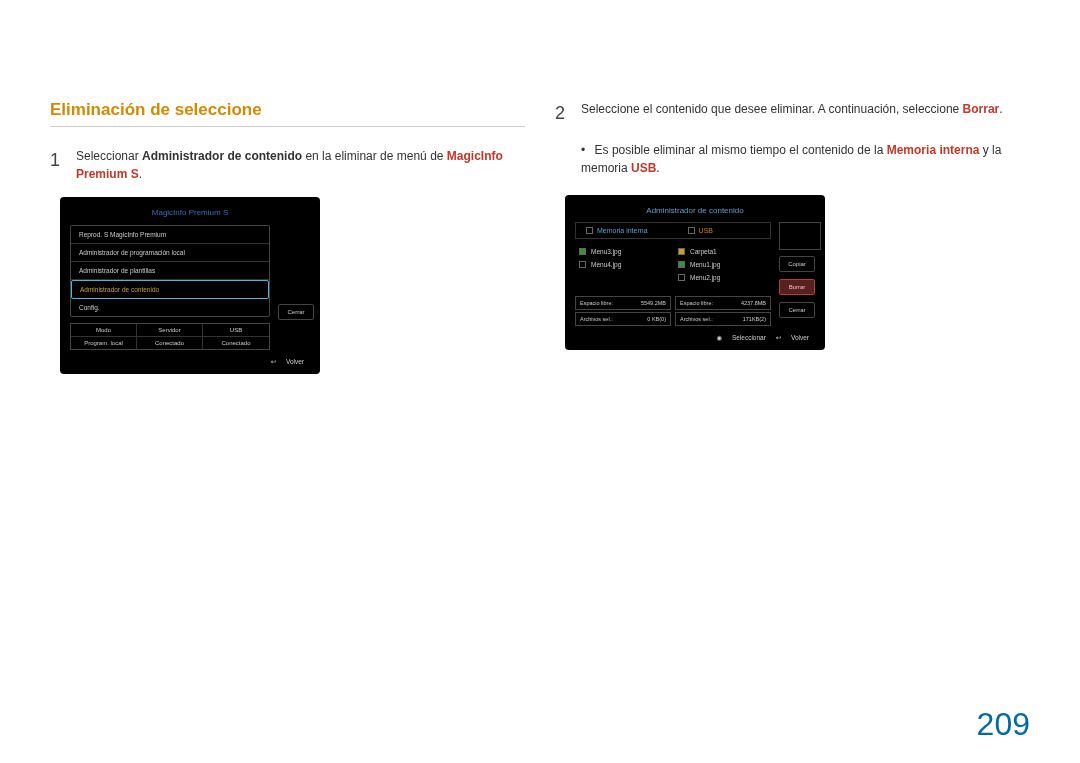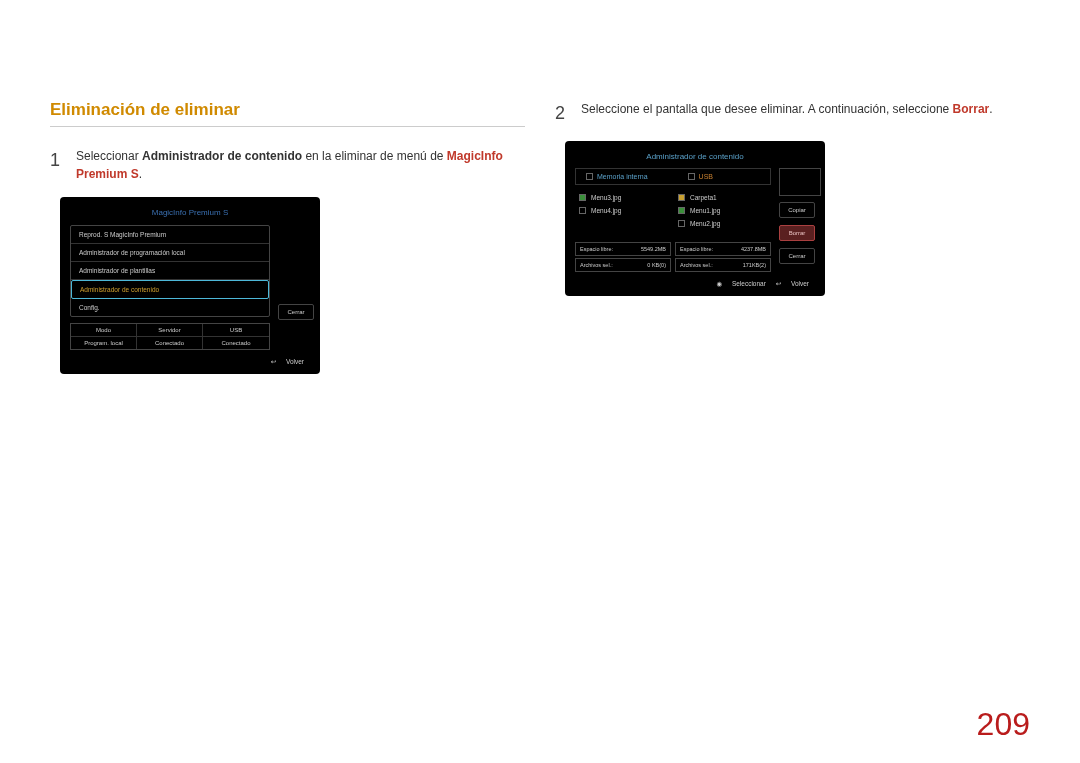--- a/index.html
+++ b/index.html
@@ -178,34 +178,34 @@
     width: 42px; height: 28px;
     border: 1px solid #444;
     margin: 2px 4px;
   }
 
   .pagenum {
     position: absolute;
     bottom: 20px;
     right: 50px;
     font-size: 32px;
-    color: #b91c1c;
+    color: #0369a1;
     font-weight: 300;
   }
   .s2main { display:flex; }
   .s2left { flex:1; }
   .s2right { width:44px; display:flex; flex-direction:column; justify-content:space-between; padding-bottom:4px;}
 </style>
 </head>
 <body>
 
 <div class="page">
 
   <div class="col">
-    <div class="section-title">Eliminación de eliminar</div>
+    <div class="section-title">Eliminación de seleccione</div>
 
     <div class="step">
       <div class="step-num">1</div>
       <div class="step-text">
         <span>Seleccionar </span><b>Administrador de contenido</b><span> en la eliminar de menú de </span><span class="red">MagicInfo Premium S</span><span>.</span>
       </div>
     </div>
 
     <div class="screen screen1">
       <div class="titlebar">MagicInfo Premium S</div>
@@ -235,22 +235,26 @@
         <span>↩</span>
         <span>Volver</span>
       </div>
     </div>
   </div>
 
   <div class="col">
     <div class="step">
       <div class="step-num">2</div>
       <div class="step-text">
-        <span>Seleccione el pantalla que desee eliminar. A continuación, seleccione </span><span class="red">Borrar</span><span>.</span>
-      </div>
+        <span>Seleccione el contenido que desee eliminar. A continuación, seleccione </span><span class="red">Borrar</span><span>.</span>
+      </div>
+    </div>
+    <div class="note">
+      <span class="bullet">•</span>
+      <span>Es posible eliminar al mismo tiempo el contenido de la </span><span class="red">Memoria interna</span><span> y la memoria </span><span class="red">USB</span><span>.</span>
     </div>
 
     <div class="screen screen2">
       <div class="titlebar">Administrador de contenido</div>
 
       <div class="s2main">
         <div class="s2left">
           <div class="tabs">
             <div class="tab">
               <span class="cb"></span>

